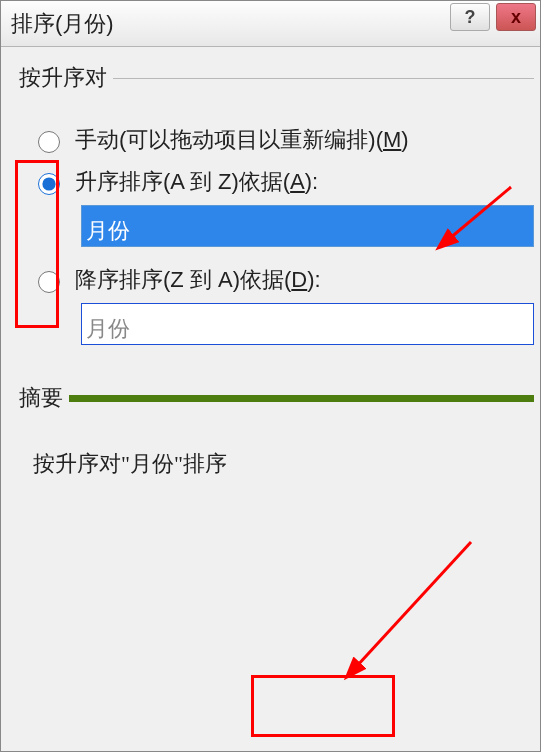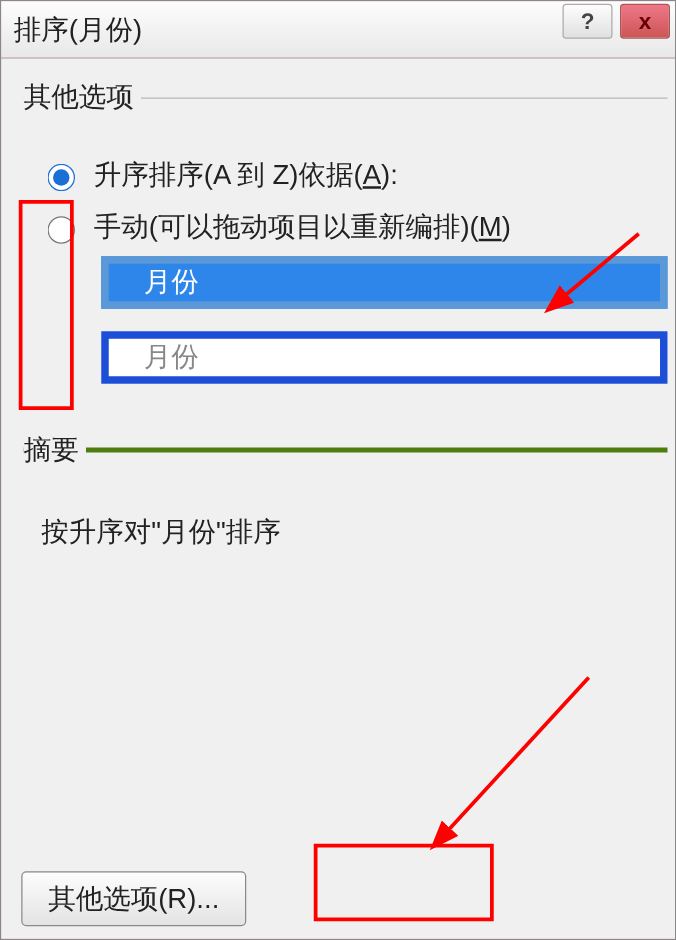--- a/index.html
+++ b/index.html
@@ -89,42 +89,43 @@
     height: 22px;
     accent-color: #1a6fd6;
   }
   .radio-row label {
     white-space: nowrap;
   }
   .radio-row label .u { text-decoration: underline; }
   .combo {
     margin: 6px 0 18px 56px;
     height: 42px;
-    border: 6px solid #1d4ed8;
+    border: 1px solid #1d4ed8;
     background: #fff;
     display: flex;
-    align-items: center;
-    padding: 0 28px;
+    align-items: flex-end;
+    padding: 0 4px;
     font-size: 22px;
     color: #888;
     width: calc(100% - 56px);
   }
   .combo.selected {
     background: #2e86ea;
     color: #fff;
     border-color: #5a98d8;
   }
   .summary-block {
     margin-top: 10px;
   }
   fieldset.summary {
     border: none;
-    border-top: 4px solid #4d7c0f;
+    border-top: 7px solid #4d7c0f;
     margin: 0;
     padding: 20px 0 0 6px;
+    font-family: Liberation Serif, serif;
   }
   fieldset.summary legend {
     font-size: 22px;
     color: #222;
     padding: 0 6px 0 0;
     margin-left: -6px;
   }
   .summary-text {
     font-size: 22px;
     color: #222;
@@ -178,51 +179,52 @@
       </div>
       <div class="titlebar-btn close">
         <span>x</span>
       </div>
     </div>
   </div>
 
   <div class="body">
 
     <fieldset class="sort-options">
-      <legend>其他选项</legend>
+      <legend>按升序对</legend>
+
+      <div class="radio-row">
+        <input type="radio" name="sortmode" style="">
+        <label><span>手动(可以拖动项目以重新编排)(</span><span class="u">M</span><span>)</span></label>
+      </div>
 
       <div class="radio-row">
         <input type="radio" name="sortmode" checked="" style="">
         <label><span>升序排序(A 到 Z)依据(</span><span class="u">A</span><span>):</span></label>
       </div>
+      <div class="combo selected">
+        <span>月份</span>
+      </div>
 
       <div class="radio-row">
         <input type="radio" name="sortmode" style="">
-        <label><span>手动(可以拖动项目以重新编排)(</span><span class="u">M</span><span>)</span></label>
-      </div>
-      <div class="combo selected">
-        <span>月份</span>
-      </div>
-
+        <label><span>降序排序(Z 到 A)依据(</span><span class="u">D</span><span>):</span></label>
+      </div>
       <div class="combo">
         <span>月份</span>
       </div>
     </fieldset>
 
     <div class="summary-block">
       <fieldset class="summary">
         <legend>摘要</legend>
         <div class="summary-text">按升序对"月份"排序</div>
       </fieldset>
     </div>
 
     <div class="button-bar">
-      <div class="btn more">
-        <span>其他选项(R)...</span>
-      </div>
       <div class="spacer"></div>
     </div>
 
     <div class="red-box" style="left:14px; top:113px; width:44px; height:168px;"></div>
     <div class="red-box" style="left:250px; top:628px; width:144px; height:62px;"></div>
 
     <svg class="arrow" style="left:430px; top:130px; width:90px; height:80px;" viewBox="0 0 90 80">
       <defs>
           <marker id="ah1" markerWidth="10" markerHeight="10" refX="2" refY="3" orient="auto">
             <path d="M0,0 L0,6 L8,3 z" fill="#ff0000"></path>

